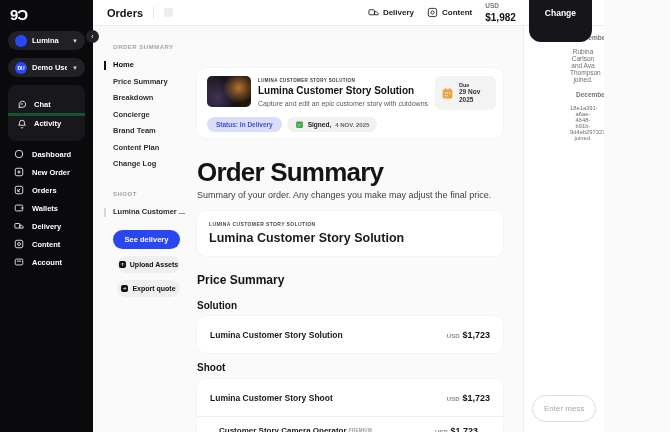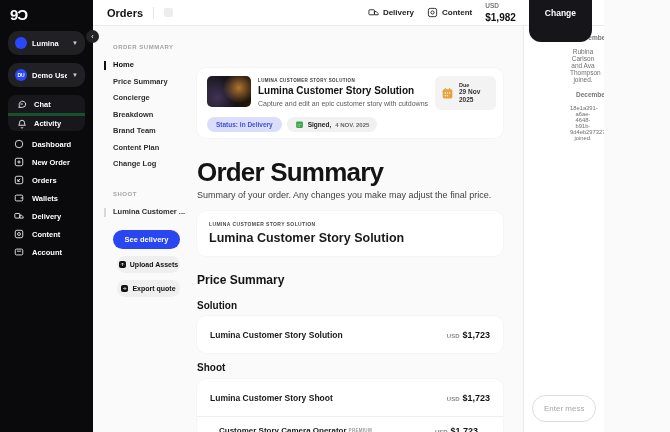--- a/index.html
+++ b/index.html
@@ -4,26 +4,26 @@
 <style>
   * { margin:0; padding:0; box-sizing:border-box; }
   html,body { width:670px; height:432px; }
   body { font-family:"Liberation Sans", sans-serif; background:#fafafa; }
   .app { position:relative; width:604px; height:432px; overflow:hidden; background:#fafafa; }
 
   
   .sidebar { position:absolute; left:0; top:0; width:93px; height:432px; background:#0a0a0d; z-index:5; }
   .logo { color:#fff; font-size:15px; font-weight:800; padding:6px 0 0 10px; letter-spacing:-1px; }
   .ws-pill { display:flex; align-items:center; gap:5px; width:77px; height:19px; margin:8px 8px 0 8px;
-             background:#202025; border-radius:10px; padding:12px 7px; cursor:pointer; }
+             background:#202025; border-radius:10px; padding:2px 7px; cursor:pointer; }
   .ws-avatar { width:12px; height:12px; border-radius:50%; background:#2947ff; flex:0 0 auto;
                display:flex; align-items:center; justify-content:center; color:#fff; font-size:5px; font-weight:800; }
   .ws-label { color:#fff; font-size:7.5px; font-weight:700; white-space:nowrap; overflow:hidden; }
   .ws-chevron { margin-left:auto; color:#cfcfcf; font-size:6px; line-height:1; }
-  .quick-card { background:#18181c; border-radius:8px; margin:8px 8px 4px 8px; padding:0 0; }
+  .quick-card { background:#18181c; border-radius:8px; margin:8px 8px 4px 8px; padding:10px 0; }
   .quick-row { display:flex; align-items:center; gap:7px; height:18px; padding:0 9px; cursor:pointer; }
   .quick-row + .quick-row { border-top:3px solid #14532d; }
   .nav-row { display:flex; align-items:center; gap:8px; height:18px; padding:0 14px; cursor:pointer; }
   .nav-label, .quick-label { color:#fff; font-size:7.5px; font-weight:700; white-space:nowrap; }
   .icon { display:inline-flex; flex:0 0 auto; }
   .icon svg { display:block; }
   .collapse-btn { position:absolute; left:86px; top:30px; width:13px; height:13px; border-radius:50%;
                   background:#232327; color:#fff; font-size:7px; line-height:13px; text-align:center; z-index:6; cursor:pointer; }
 
   
@@ -252,22 +252,22 @@
         <span class="total-amount">$1,982</span>
       </div>
       <button class="change-btn">Change</button>
     </div>
   </header>
 
   <nav class="subnav">
     <div class="subnav-section">ORDER SUMMARY</div>
     <div class="subnav-item active">Home</div>
     <div class="subnav-item">Price Summary</div>
+    <div class="subnav-item">Breakdown</div>
     <div class="subnav-item">Concierge</div>
-    <div class="subnav-item">Breakdown</div>
     <div class="subnav-item">Brand Team</div>
     <div class="subnav-item">Content Plan</div>
     <div class="subnav-item">Change Log</div>
 
     <div class="subnav-section">SHOOT</div>
     <div class="subnav-item shoot-item">Lumina Customer ...</div>
 
     <button class="see-delivery-btn">See delivery</button>
     <button class="pill-btn">
       <span class="mini-sq">

